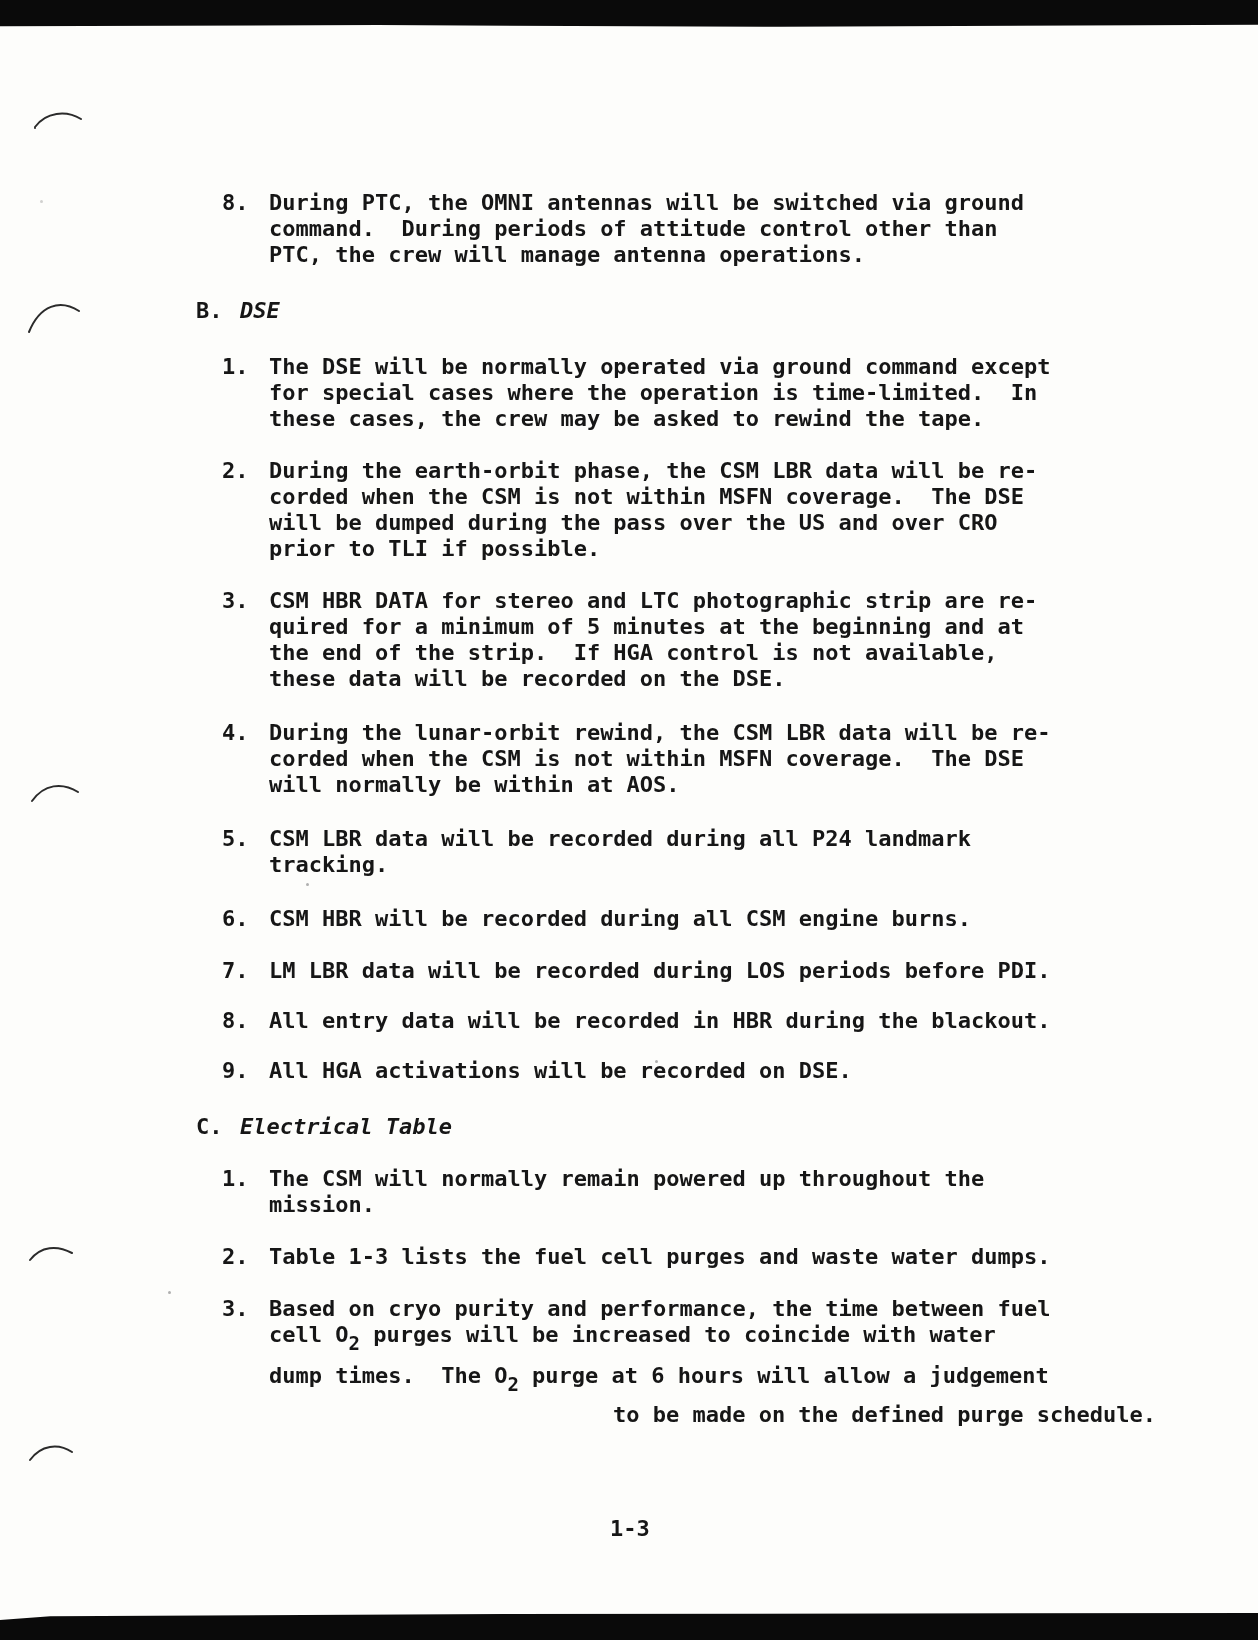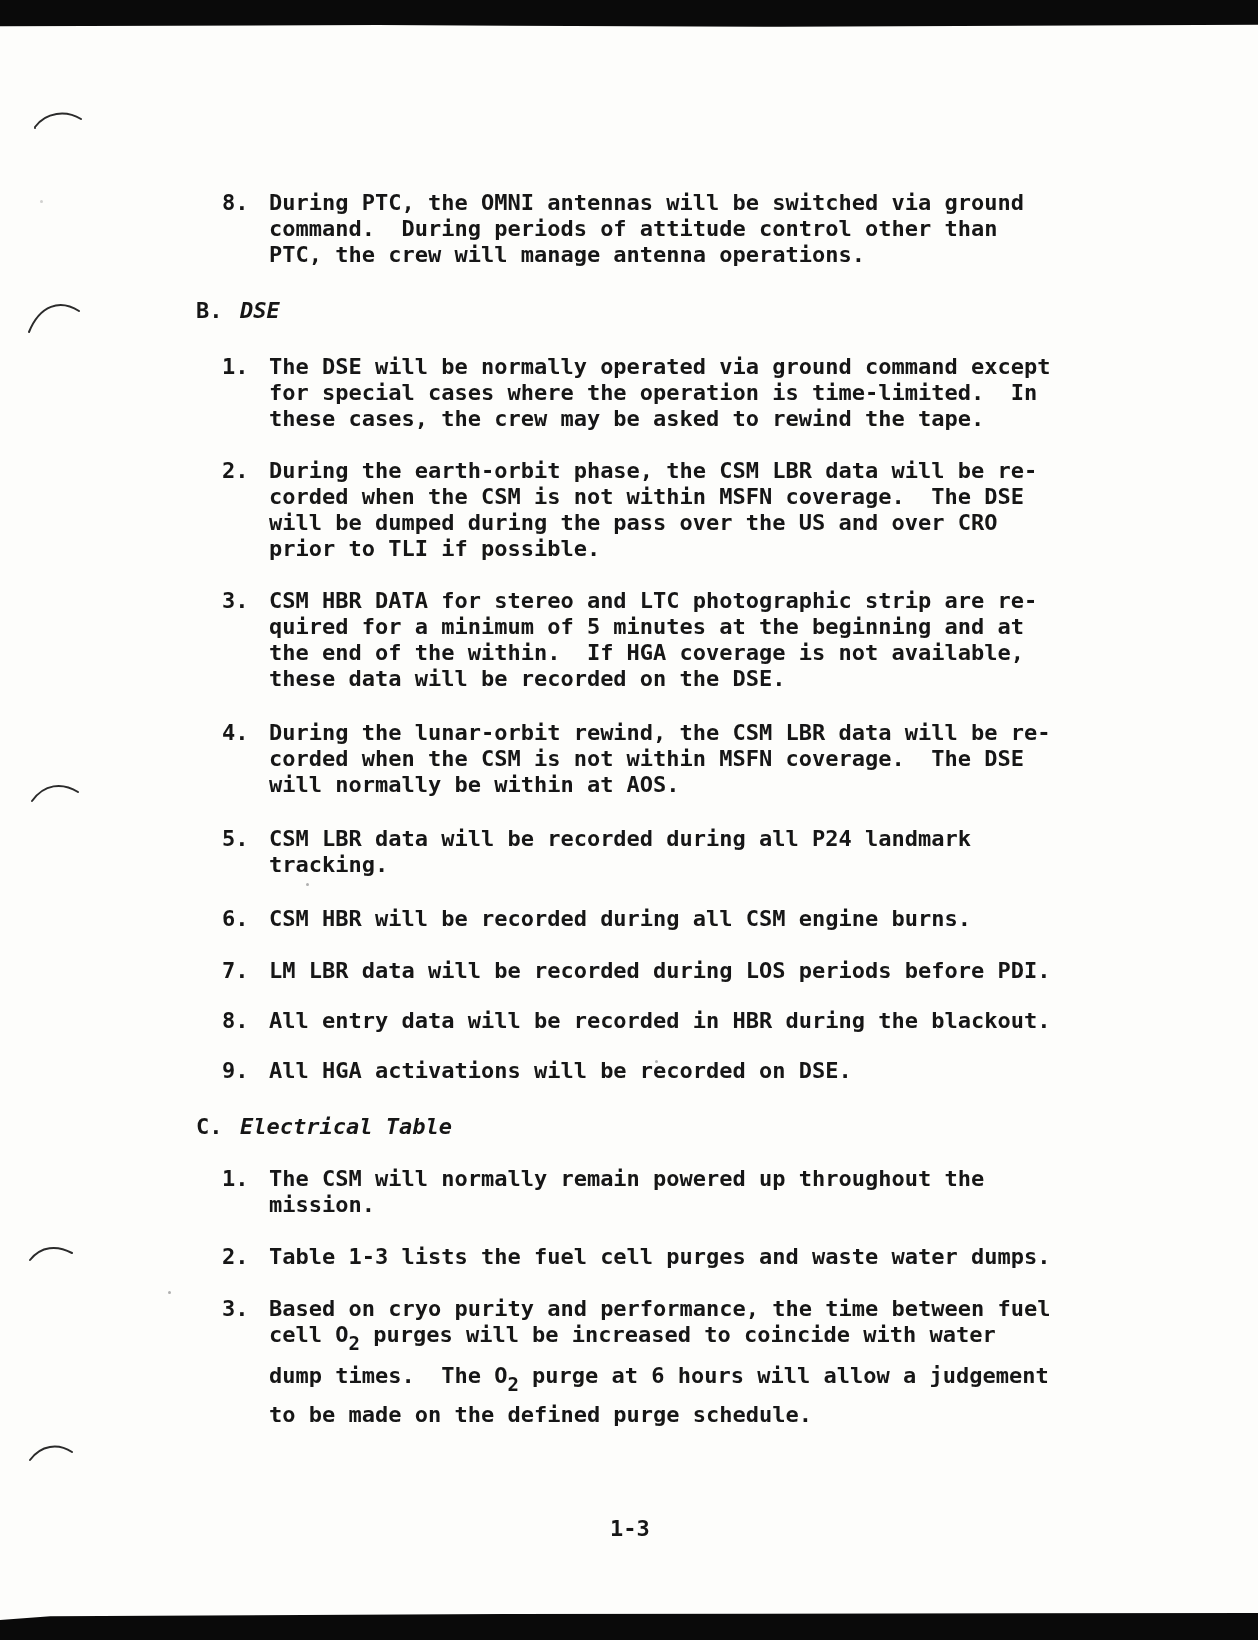--- a/index.html
+++ b/index.html
@@ -26,21 +26,21 @@
   .item{position:relative;}
   .item .num{position:absolute;left:26px;top:0;white-space:pre;}
   .item .lines{padding-left:65px;}
   .line{white-space:pre;height:26px;line-height:26px;margin-left:8px;}
   
   #a8,#b-head,#b9{margin-bottom:30px;}
   #b3,#b4,#b5{margin-bottom:28px;}
   #b7,#b8{margin-bottom:24px;}
   
   #c3 .lines .line:nth-child(3){margin-top:15px;}
-  #c3 .lines .line:nth-child(4){margin-top:13px;}
+  #c3 .lines .line:nth-child(4){margin-top:13px;text-align:right;}
   sub{font-size:19px;line-height:0;vertical-align:-8px;}
   .pageno{position:absolute;left:610px;top:1516px;white-space:pre;}
 </style>
 </head>
 <body>
 
 <div class="page">
 
   <div class="bar top"></div>
   <div class="bar bottom"></div>
@@ -95,21 +95,21 @@
           <div class="line">corded when the CSM is not within MSFN coverage.  The DSE</div>
           <div class="line">will be dumped during the pass over the US and over CRO</div>
           <div class="line">prior to TLI if possible.</div>
         </div>
       </div>
       <div id="b3" class="block item">
         <span class="num">3.</span>
         <div class="lines">
           <div class="line">CSM HBR DATA for stereo and LTC photographic strip are re-</div>
           <div class="line">quired for a minimum of 5 minutes at the beginning and at</div>
-          <div class="line">the end of the within.  If HGA coverage is not available,</div>
+          <div class="line">the end of the strip.  If HGA control is not available,</div>
           <div class="line">these data will be recorded on the DSE.</div>
         </div>
       </div>
       <div id="b4" class="block item">
         <span class="num">4.</span>
         <div class="lines">
           <div class="line">During the lunar-orbit rewind, the CSM LBR data will be re-</div>
           <div class="line">corded when the CSM is not within MSFN coverage.  The DSE</div>
           <div class="line">will normally be within at AOS.</div>
         </div>

